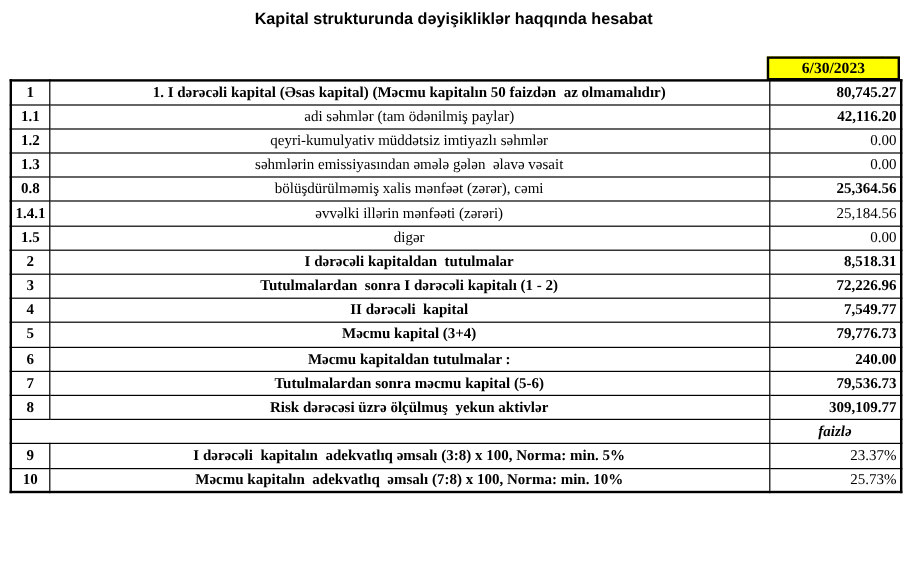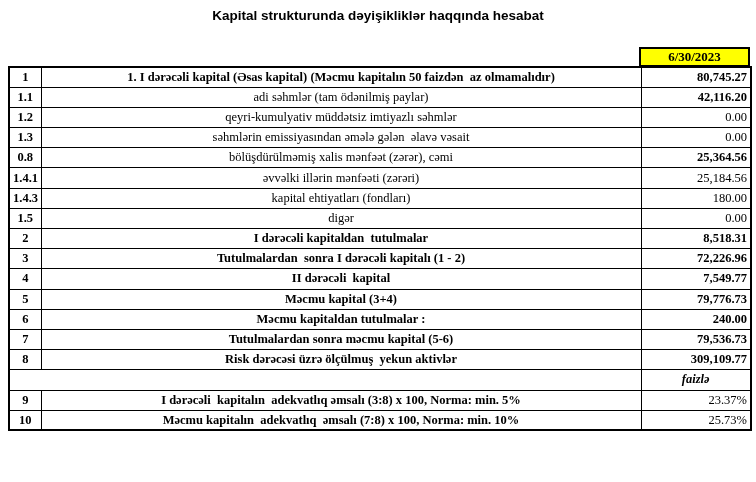--- a/index.html
+++ b/index.html
@@ -120,25 +120,20 @@
         <td class="cell-num">0.8</td>
         <td class="cell-label">bölüşdürülməmiş xalis mənfəət (zərər), cəmi</td>
         <td class="cell-value bold">25,364.56</td>
       </tr>
       <tr>
         <td class="cell-num">1.4.1</td>
         <td class="cell-label">əvvəlki illərin mənfəəti (zərəri)</td>
         <td class="cell-value">25,184.56</td>
       </tr>
       <tr>
-        <td class="cell-num">1.4.3</td>
-        <td class="cell-label">kapital ehtiyatları (fondları)</td>
-        <td class="cell-value">180.00</td>
-      </tr>
-      <tr>
         <td class="cell-num">1.5</td>
         <td class="cell-label">digər</td>
         <td class="cell-value">0.00</td>
       </tr>
       <tr>
         <td class="cell-num">2</td>
         <td class="cell-label bold">I dərəcəli kapitaldan  tutulmalar</td>
         <td class="cell-value bold">8,518.31</td>
       </tr>
       <tr>

